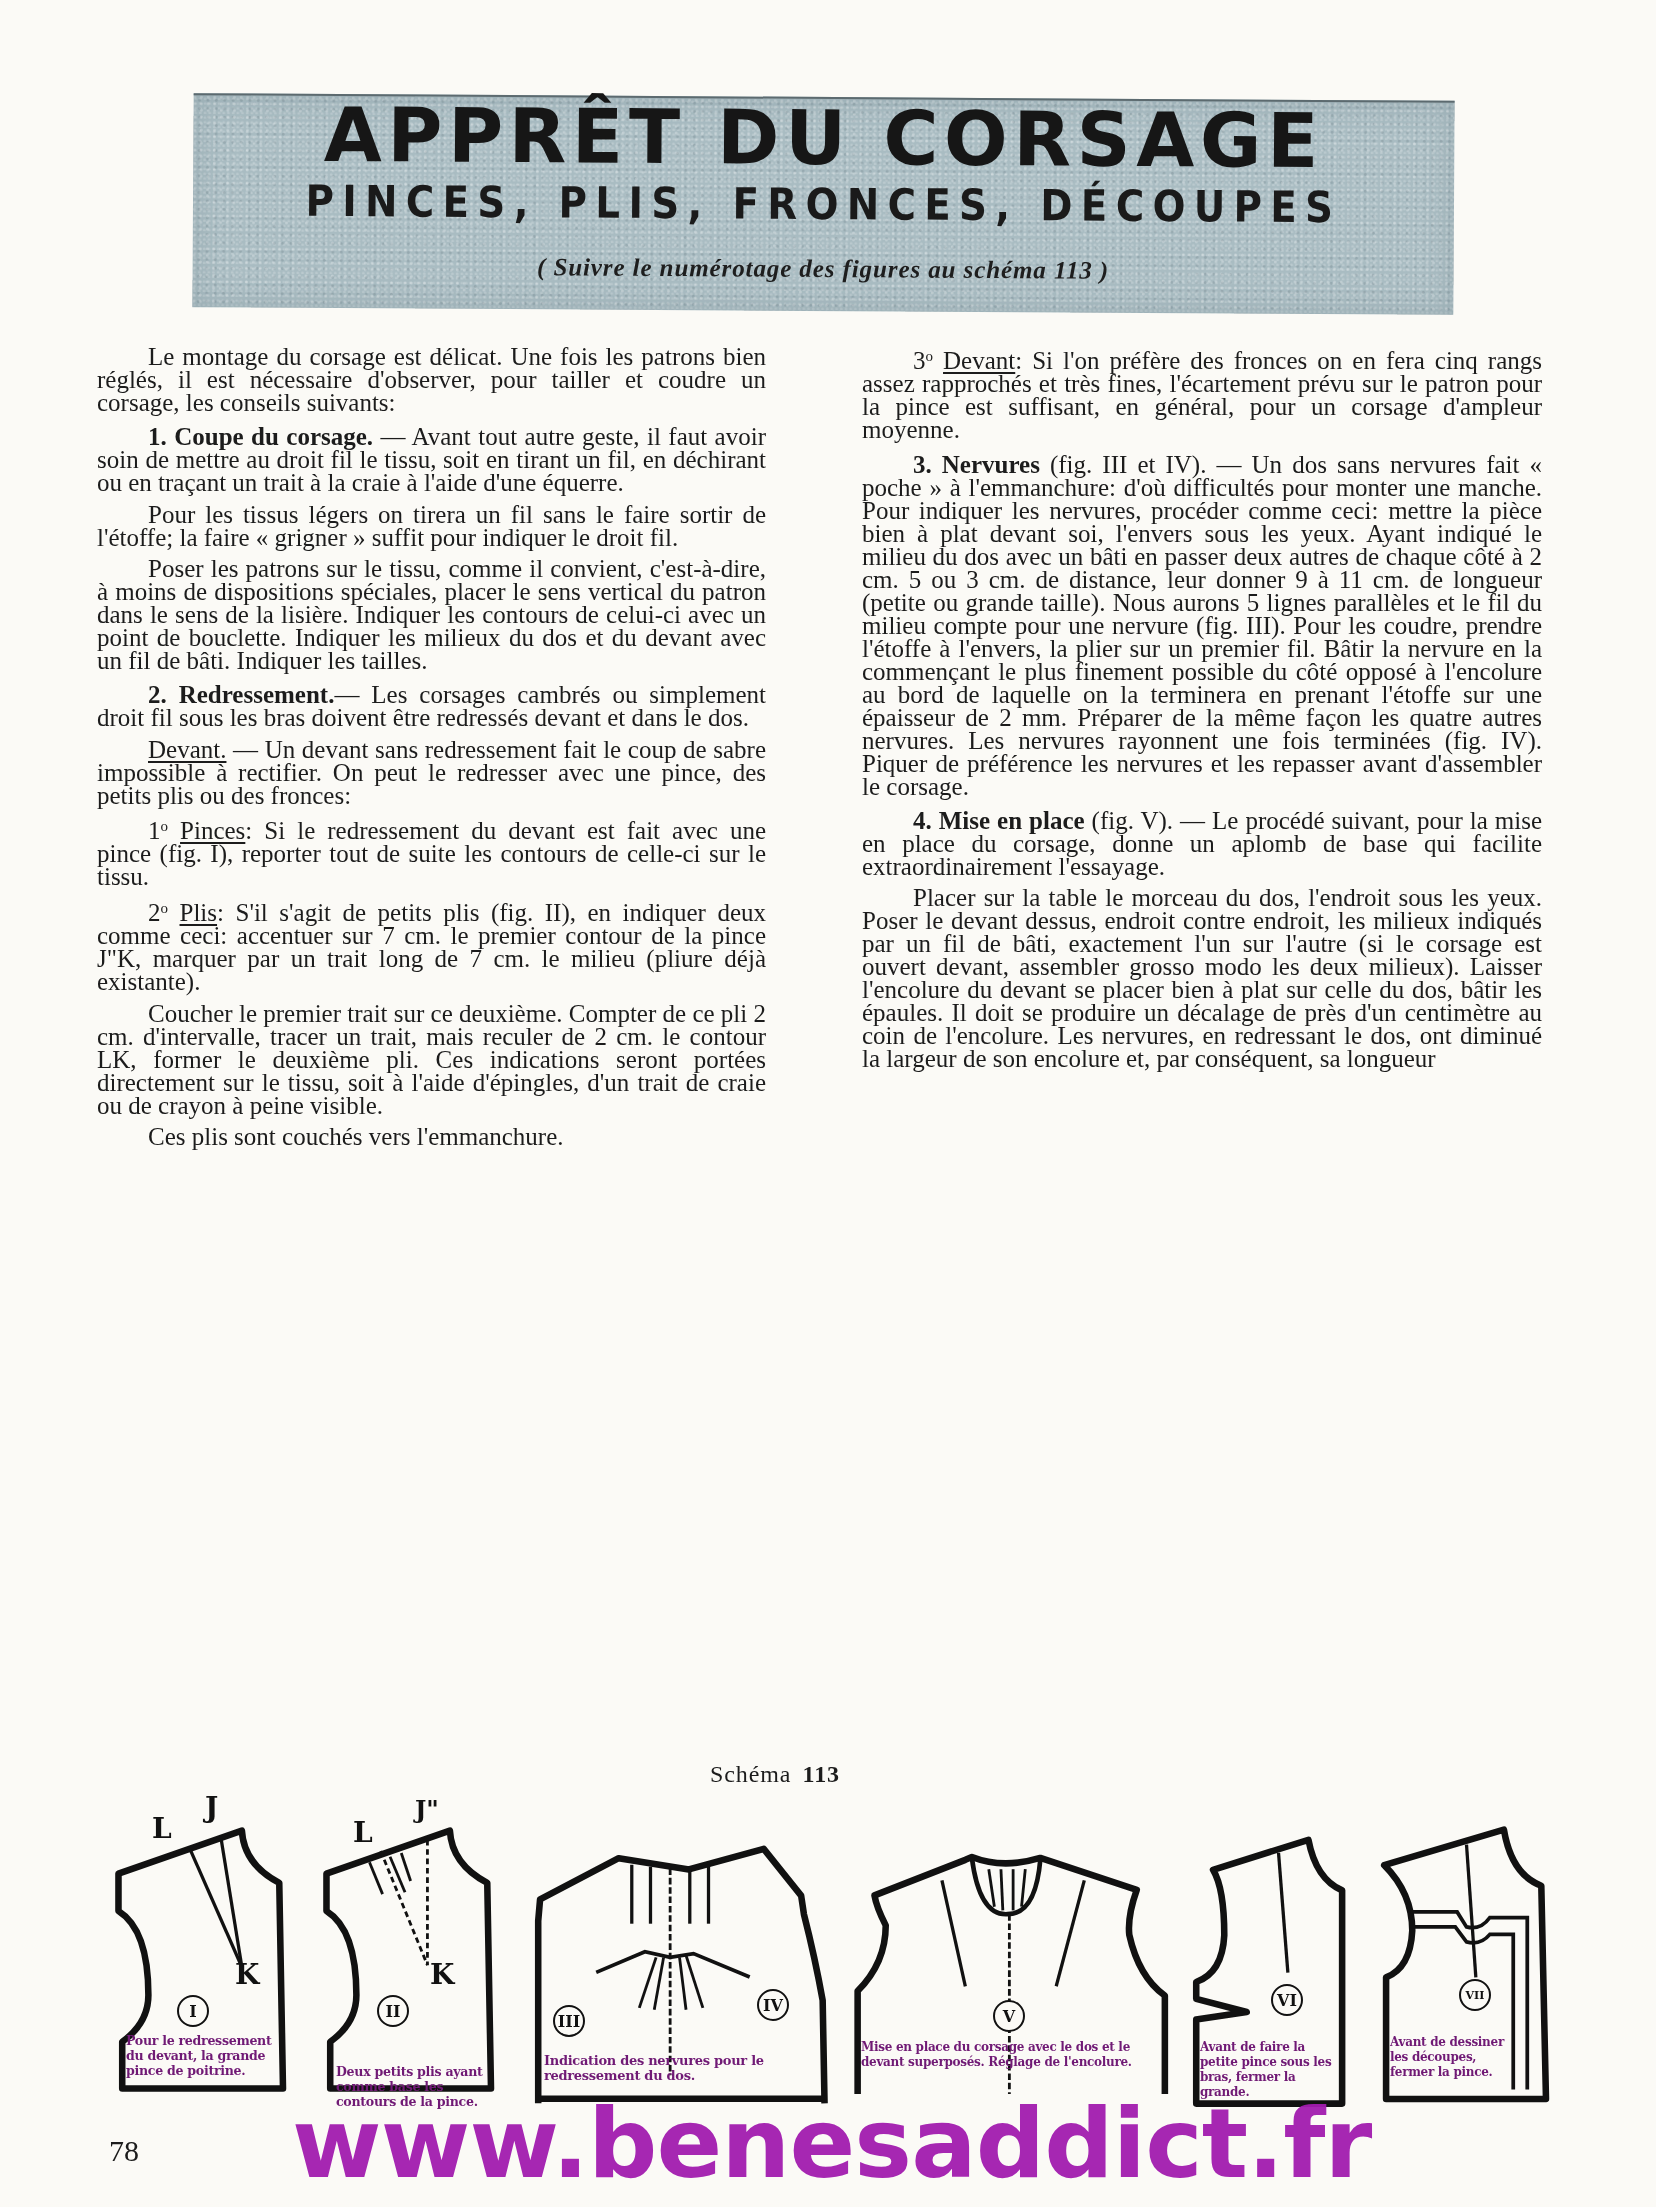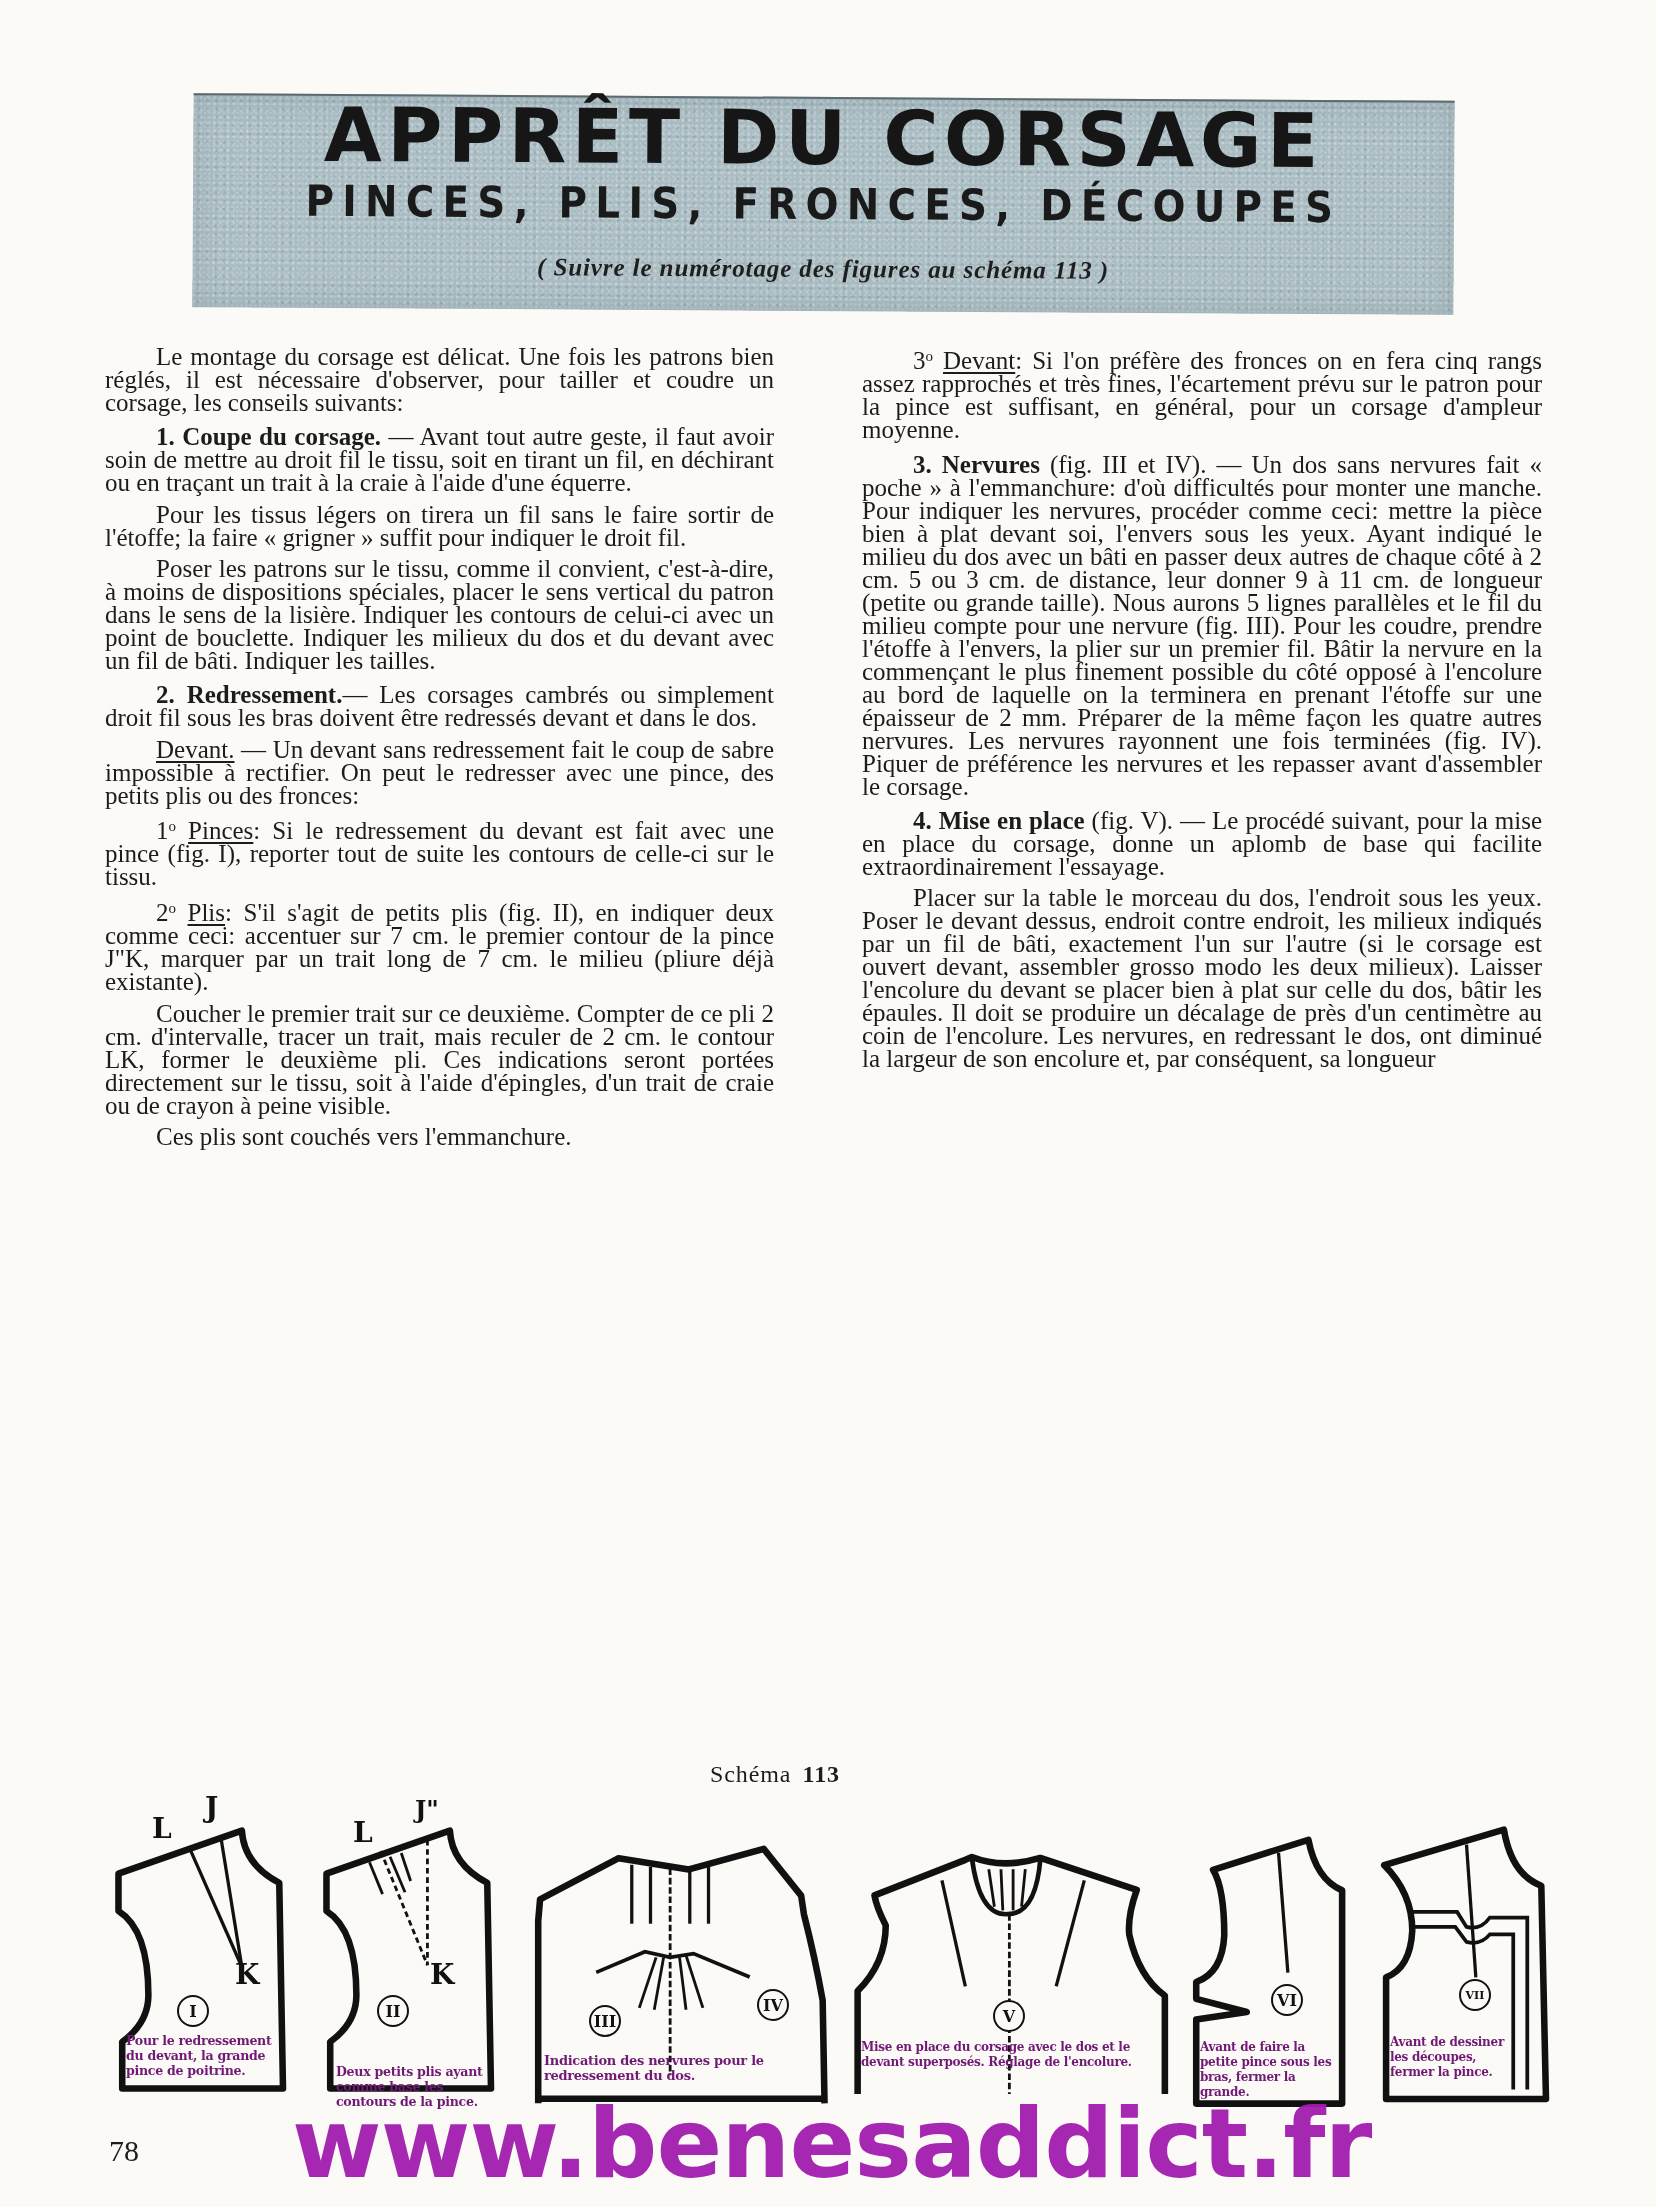--- a/index.html
+++ b/index.html
@@ -38,21 +38,21 @@
       position: absolute; left: 0; right: 0; top: 156px; text-align: center;
       font-family: "Liberation Serif", serif; font-style: italic; font-weight: bold;
       font-size: 25px; letter-spacing: 0.9px; color: #1e1e1e;
     }
     
     .col {
       position: absolute; top: 345px;
       font-size: 25px; line-height: 23px; text-align: justify;
       hyphens: manual;
     }
-    .col-left { left: 105px; width: 669px; }
+    .col-left { left: 97px; width: 669px; }
     .col-right { left: 862px; width: 680px; top: 345px; }
     .col p { margin: 0 0 8.4px 0; text-indent: 51px; }
     .col p.gap { margin-top: 11.2px; }
     .b { font-weight: bold; font-family: "Liberation Serif", serif; }
     .u { text-decoration: underline; text-underline-offset: 2.8px; }
     .sup { font-size: 15px; vertical-align: 8.4px; }
     
     .schema-title {
       position: absolute; left: 710px; top: 1761px;
       font-size: 24px; letter-spacing: 0.9px;
@@ -156,21 +156,21 @@
     <line x1="134" y1="37" x2="134" y2="98" stroke="#111" stroke-width="3.5"></line>
     <line x1="155" y1="39" x2="155" y2="260" stroke="#111" stroke-width="3" stroke-dasharray="7 3"></line>
     <line x1="176" y1="37" x2="176" y2="98" stroke="#111" stroke-width="3.5"></line>
     <line x1="196" y1="35" x2="196" y2="98" stroke="#111" stroke-width="3.5"></line>
     <path d="M 76 150 L 128 128 L 155 134 L 180 130 L 240 155" fill="none" stroke="#111" stroke-width="4"></path>
     <line x1="140" y1="134" x2="122" y2="188" stroke="#111" stroke-width="3"></line>
     <line x1="148" y1="134" x2="138" y2="190" stroke="#111" stroke-width="3"></line>
     <line x1="165" y1="134" x2="172" y2="190" stroke="#111" stroke-width="3"></line>
     <line x1="172" y1="132" x2="190" y2="188" stroke="#111" stroke-width="3"></line>
   </svg>
-  <div class="fig-num" style="left:28px; top:173px;margin-left:36px;">III</div>
+  <div class="fig-num" style="left:28px; top:173px;">III</div>
   <div class="fig-num" style="left:192px; top:157px;margin-left:40px;">IV</div>
   <div class="fig-label" style="left:19px; top:221px; width:272px; font-size:13px;">Indication des nervures pour le redressement du dos.</div>
 </div>
 
 <div class="fig" style="left:848px; top:1813px; width:319px; height:281px;">
   <svg width="319" height="281" viewBox="0 0 340 300">
     <path d="M 10 300 L 10 190 Q 40 160 40 120 Q 30 100 28 88 L 125 50 L 132 47 Q 165 60 205 48 L 308 82 Q 298 110 300 130 Q 310 175 338 195 L 338 300" fill="none" stroke="#111" stroke-width="7" stroke-linejoin="round"></path>
     <path d="M 132 48 Q 140 110 170 108 Q 200 108 205 50" fill="none" stroke="#111" stroke-width="5"></path>
     <line x1="150" y1="60" x2="156" y2="100" stroke="#111" stroke-width="3"></line>
     <line x1="163" y1="60" x2="165" y2="104" stroke="#111" stroke-width="3"></line>

